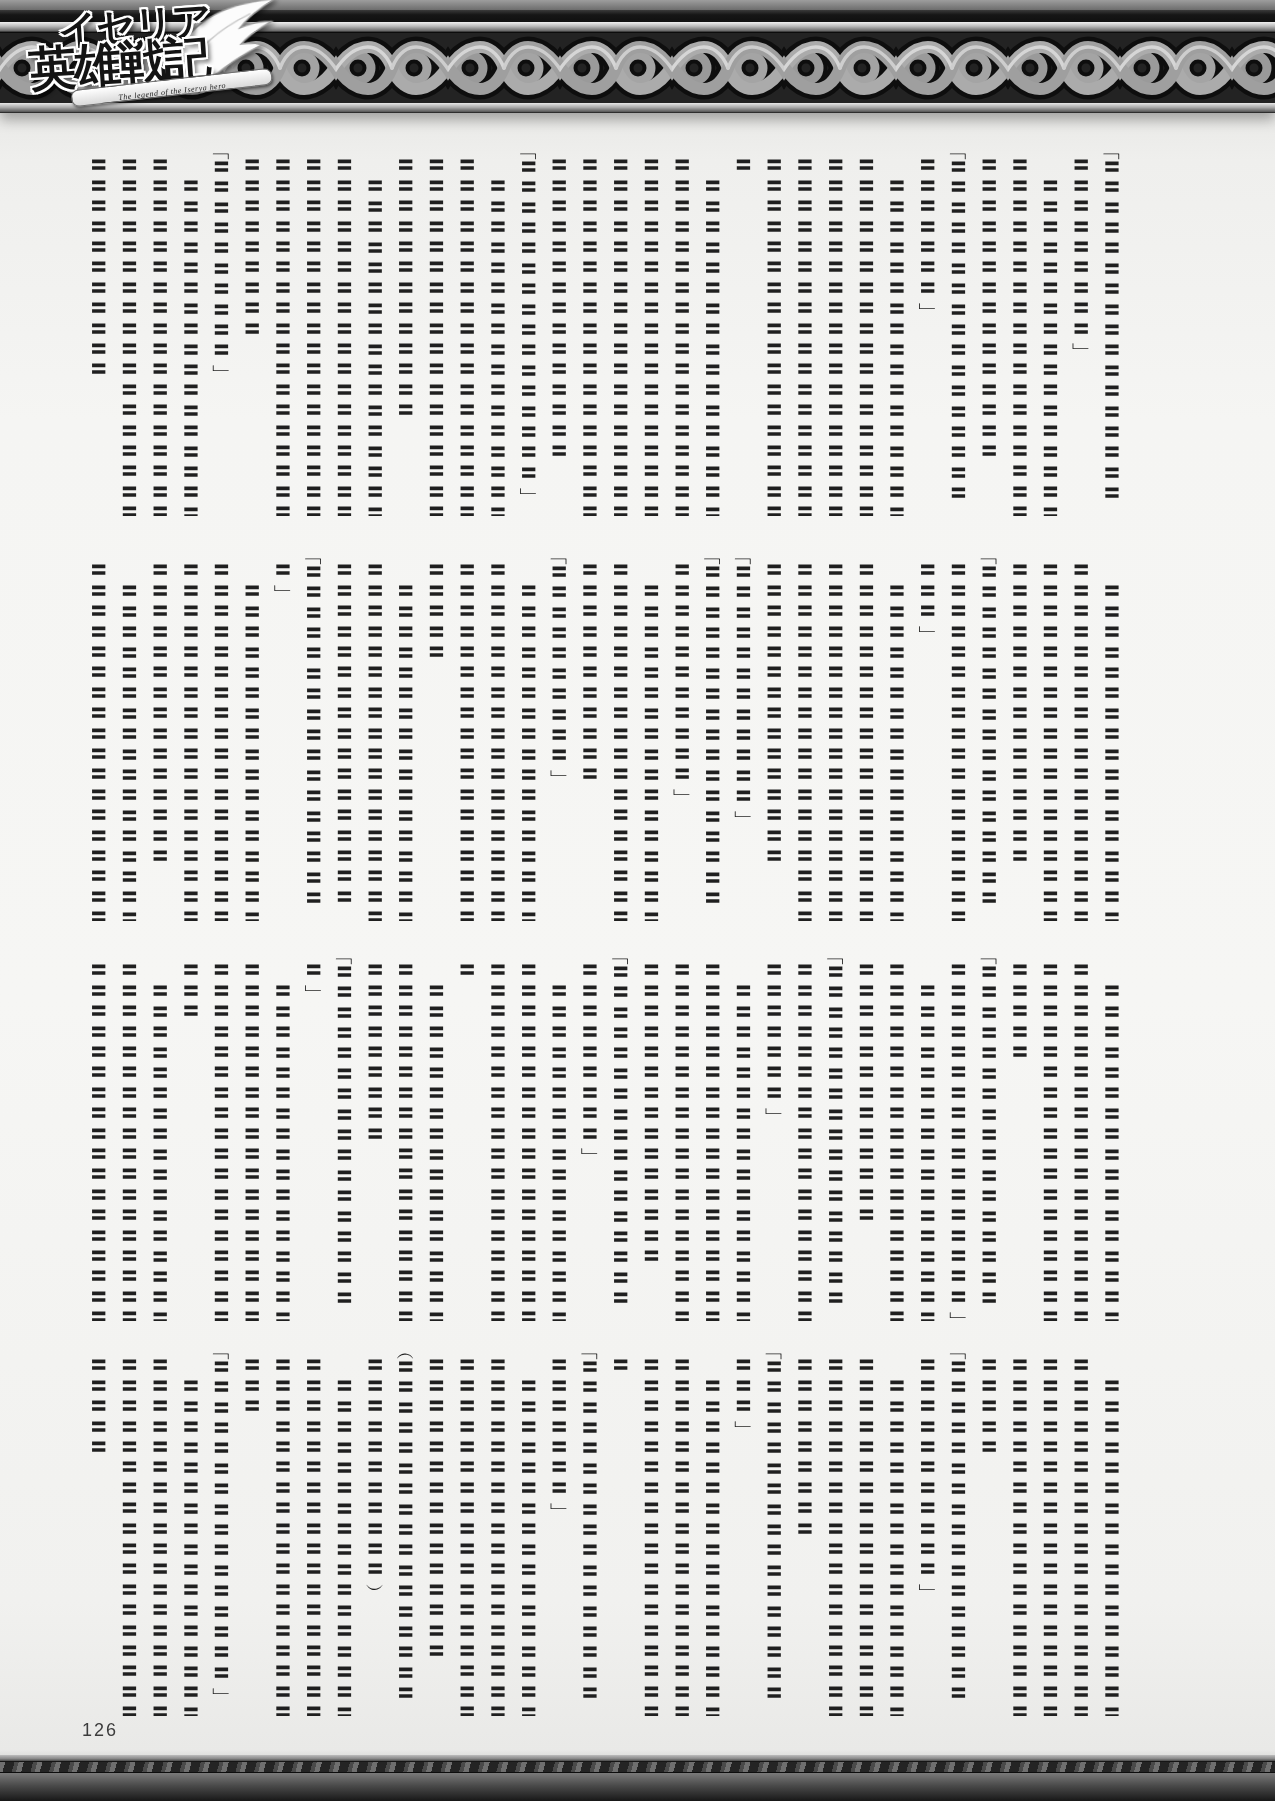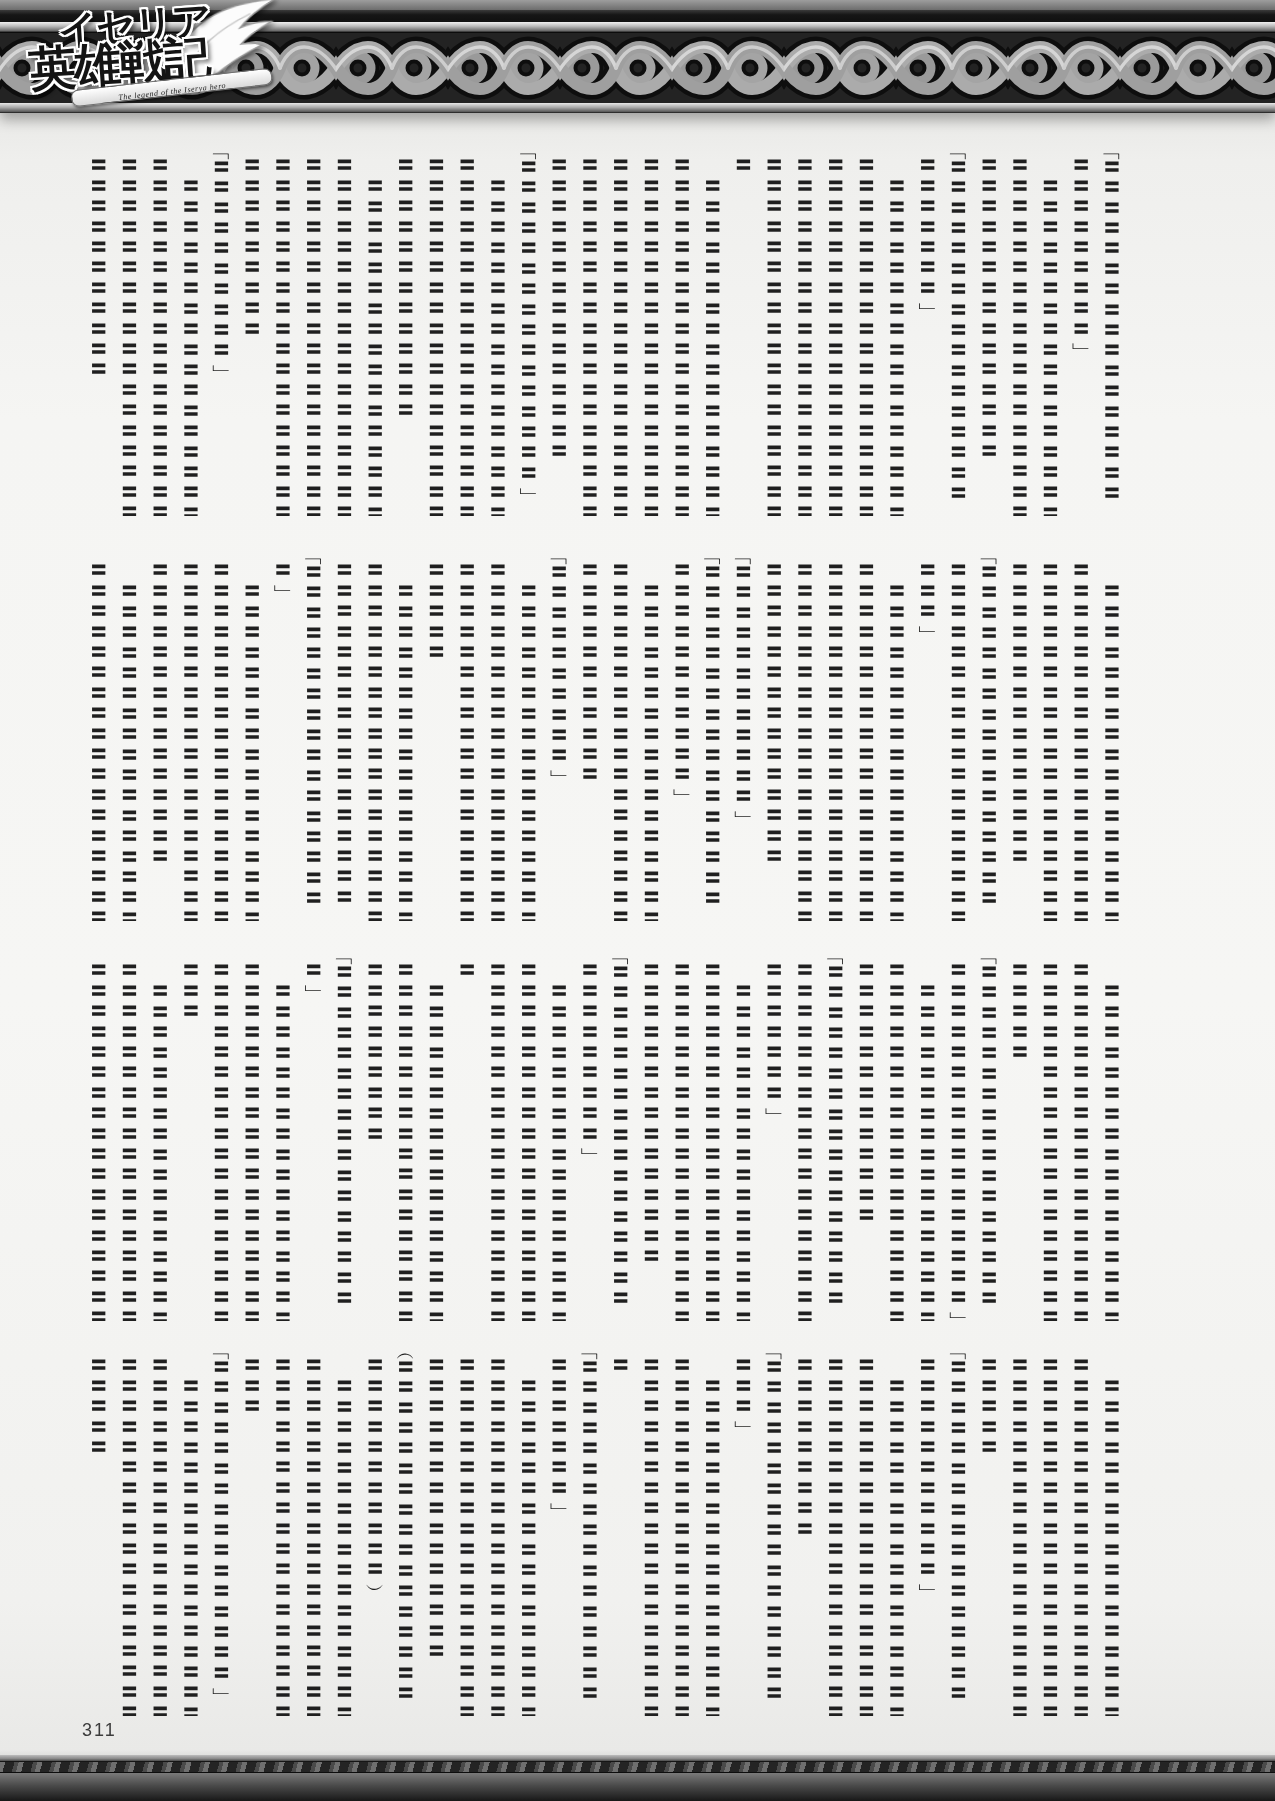--- a/index.html
+++ b/index.html
@@ -158,18 +158,18 @@
     <p class="narration">〓〓〓〓〓〓〓〓〓〓〓〓〓〓〓〓〓〓〓〓〓〓〓〓〓〓〓〓〓〓〓〓〓〓〓〓〓〓〓〓〓〓〓〓〓〓〓〓〓〓〓〓〓〓</p>
     <p class="dialogue">「〓〓〓〓〓〓〓〓〓〓〓〓〓〓〓〓〓〓〓〓〓〓〓〓」</p>
     <p class="narration">〓〓〓〓〓〓〓〓〓〓〓〓〓〓〓〓〓〓〓〓〓〓〓〓〓〓〓〓〓〓〓〓〓〓〓〓〓〓〓〓〓〓〓〓〓〓〓〓〓〓〓〓〓〓〓〓〓〓〓〓〓〓〓〓〓〓〓〓</p>
     <p class="dialogue">（〓〓〓〓〓〓〓〓〓〓〓〓〓〓〓〓〓〓〓〓〓〓〓〓〓〓〓〓）</p>
     <p class="narration">〓〓〓〓〓〓〓〓〓〓〓〓〓〓〓〓〓〓〓〓〓〓〓〓〓〓〓〓〓〓〓〓〓〓〓〓〓〓〓〓〓〓〓〓〓〓〓〓〓〓〓〓〓〓〓〓</p>
     <p class="dialogue">「〓〓〓〓〓〓〓〓〓〓〓〓〓〓〓〓」</p>
     <p class="narration">〓〓〓〓〓〓〓〓〓〓〓〓〓〓〓〓〓〓〓〓〓〓〓〓〓〓〓〓〓〓〓〓〓〓〓〓〓〓〓〓〓〓〓〓〓〓〓〓〓〓〓〓〓〓〓〓〓〓</p>
     <p class="dialogue">「〓〓〓〓〓〓〓〓〓〓〓〓〓〓〓〓〓〓〓〓〓〓」</p>
   </div>
 
-<div class="page-number">311</div>
+<div class="page-number">126</div>
 <div class="footer">
   <div class="ftr-rail"></div>
   <div class="ftr-braid"></div>
   <div class="ftr-bar"></div>
 </div>
 
 </body></html>

